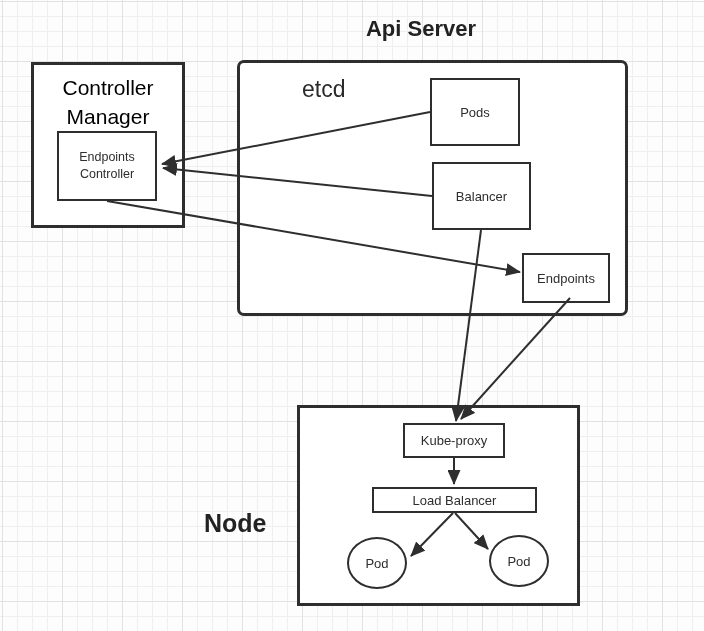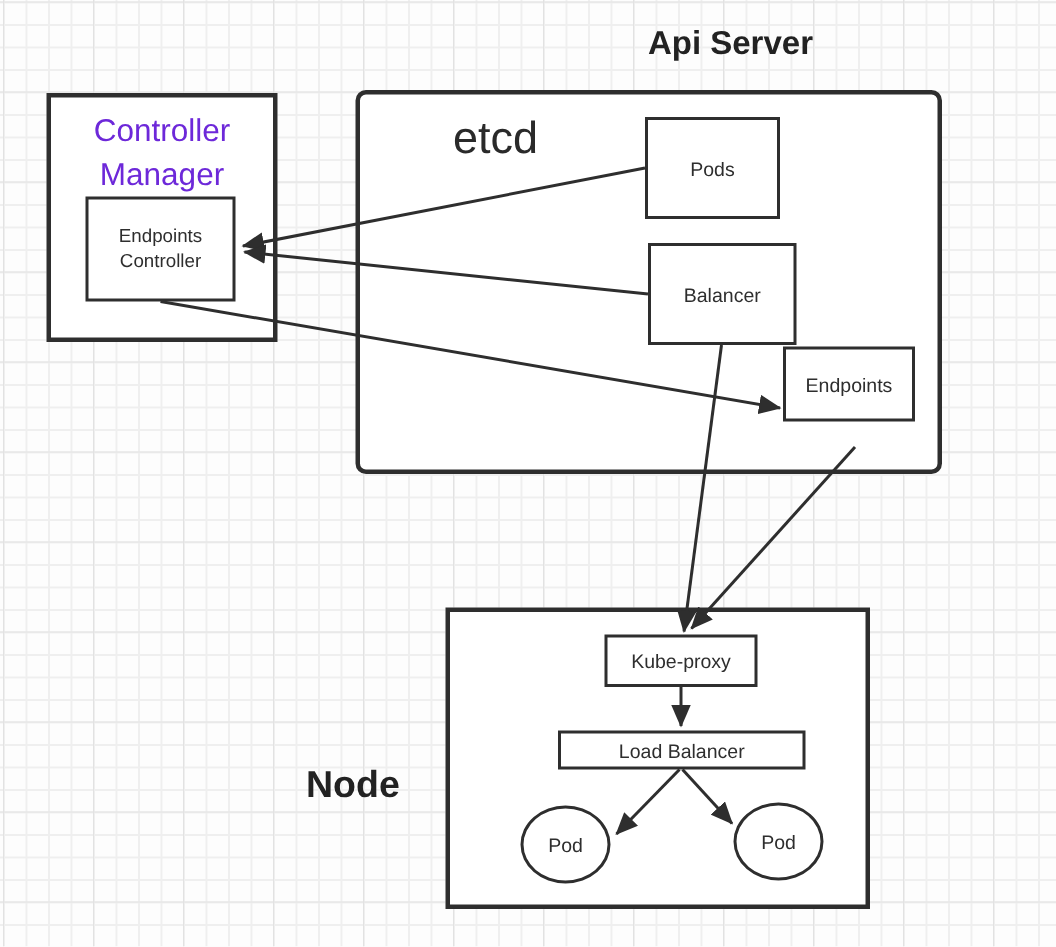--- a/index.html
+++ b/index.html
@@ -23,58 +23,58 @@
     background:#ffffff;
     border:2px solid #2e2e2e;
     display:flex;align-items:center;justify-content:center;
     text-align:center;
     font-size:13px;
     color:#2e2e2e;
   }
   .group-box{border-width:3px;display:block;}
   .big-title{
     font-size:22px;font-weight:700;color:#222;
-    text-align:right;white-space:nowrap;
+    text-align:center;white-space:nowrap;
   }
   .group-label{
-    font-size:21px;font-weight:400;color:#6d28d9;
+    font-size:21px;font-weight:400;color:#000000;
     text-align:center;line-height:29px;
   }
   .small-label{line-height:17px;align-items:center;}
   .ellipse{border-radius:50%;}
   .edges{position:absolute;left:0;top:0;z-index:10;pointer-events:none;}
   .node-title{font-size:25px;font-weight:700;color:#222;white-space:nowrap;}
 </style>
 </head>
 <body>
 
 <div class="canvas">
 
   <div class="abs big-title" style="left:300px;top:16px;width:242px;">Api Server</div>
 
   <div class="abs shape group-box" style="left:237px;top:60px;width:391px;height:256px;border-radius:7px;"></div>
-  <div class="abs" style="left:302px;top:76px;font-size:30px;color:#2a2a2a;">etcd</div>
+  <div class="abs" style="left:302px;top:76px;font-size:23px;color:#2a2a2a;">etcd</div>
 
   <div class="abs shape group-box" style="left:31px;top:62px;width:154px;height:166px;">
     <div class="group-label" style="padding:8px 6px 0 6px;">Controller Manager</div>
   </div>
 
   <div class="abs shape small-label" style="left:57px;top:131px;width:100px;height:70px;font-size:12.5px;padding:0 12px;">
     <span>Endpoints Controller</span>
   </div>
 
   <div class="abs shape" style="left:430px;top:78px;width:90px;height:68px;">
     <span>Pods</span>
   </div>
 
   <div class="abs shape" style="left:432px;top:162px;width:99px;height:68px;">
     <span>Balancer</span>
   </div>
 
-  <div class="abs shape" style="left:522px;top:231px;width:88px;height:50px;">
+  <div class="abs shape" style="left:522px;top:253px;width:88px;height:50px;">
     <span>Endpoints</span>
   </div>
 
   <div class="abs shape group-box" style="left:297px;top:405px;width:283px;height:201px;"></div>
   <div class="abs node-title" style="left:204px;top:509px;">Node</div>
 
   <div class="abs shape" style="left:372px;top:487px;width:165px;height:26px;">
     <span>Load Balancer</span>
   </div>
 

